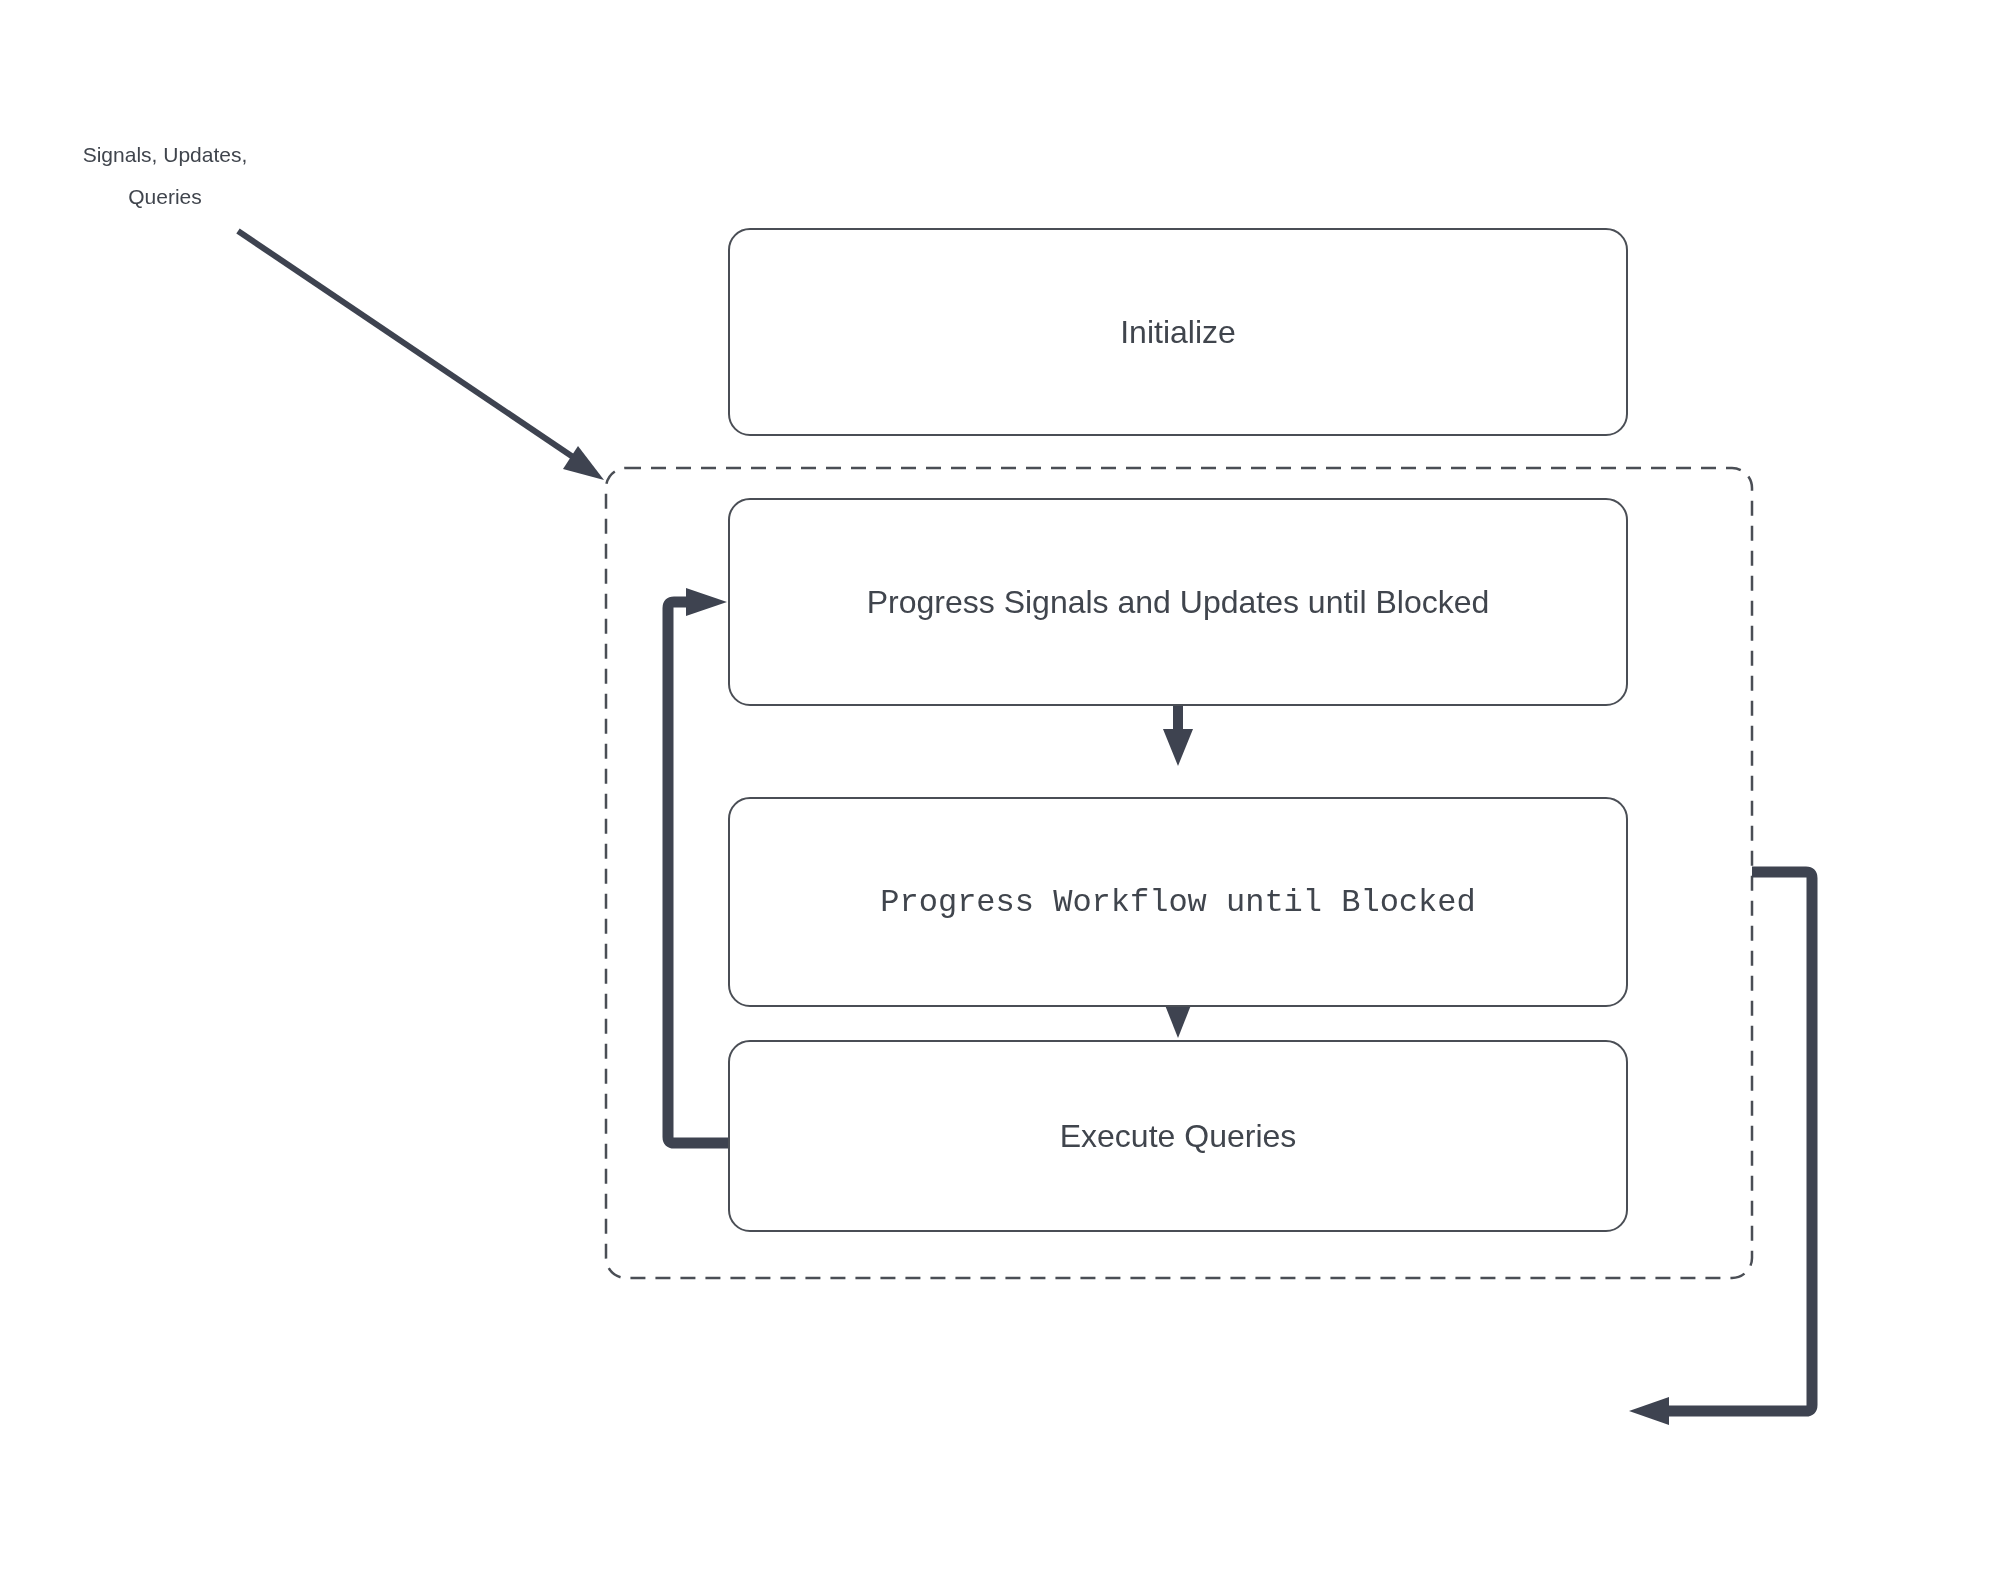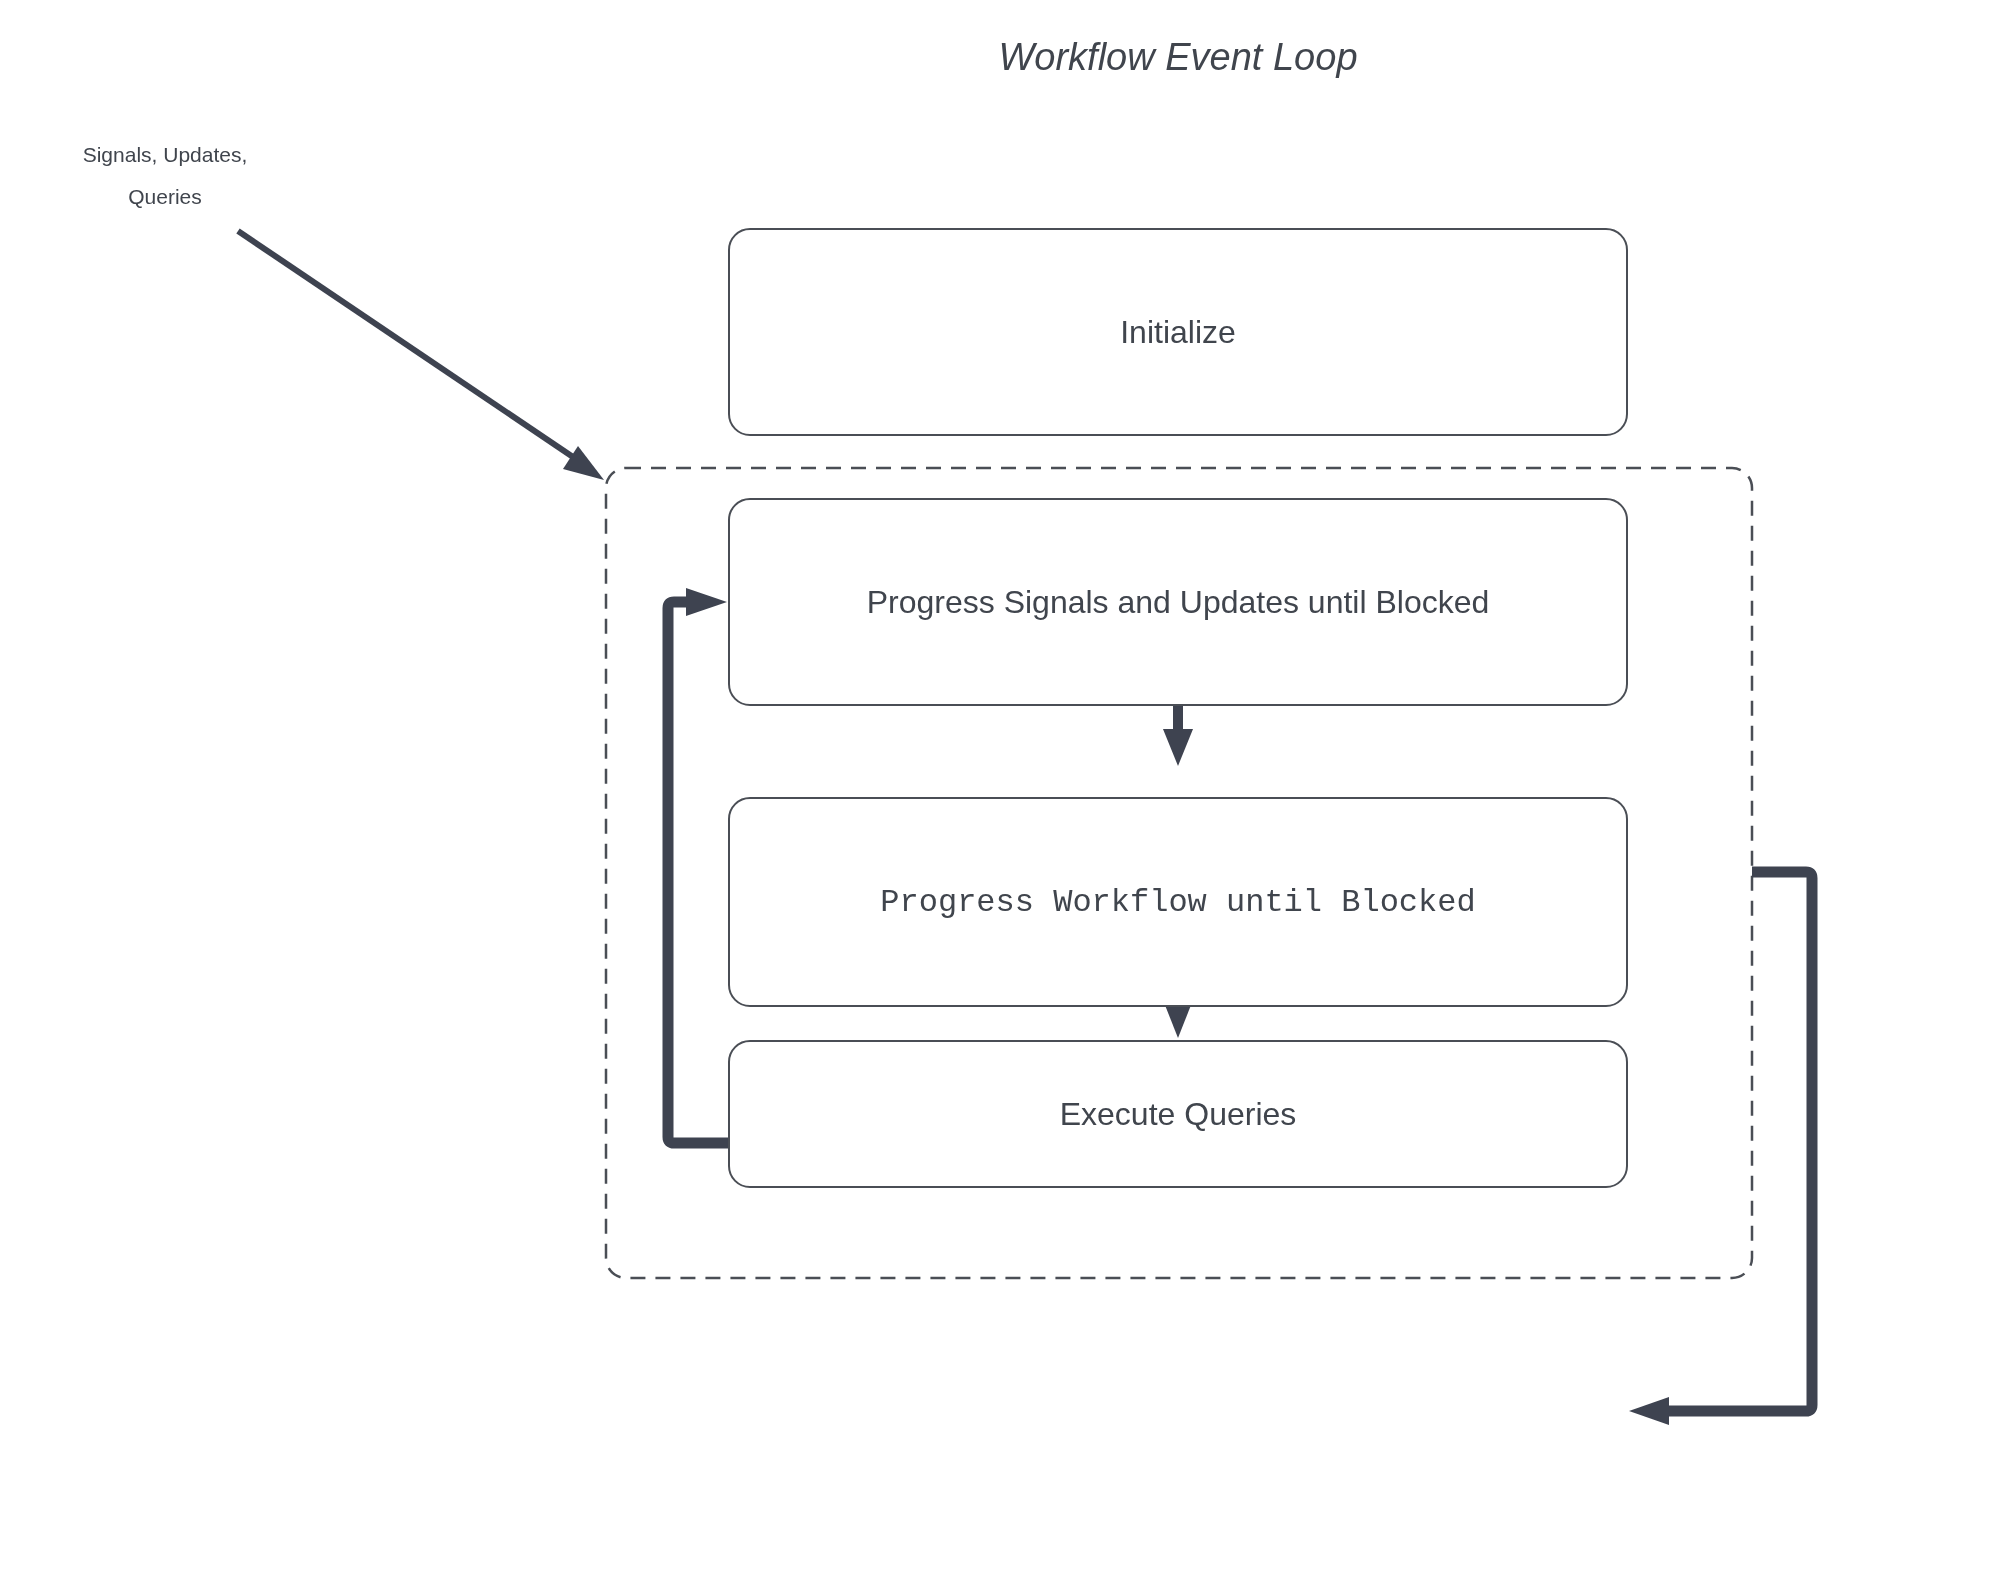--- a/index.html
+++ b/index.html
@@ -64,21 +64,21 @@
     align-items:center;
     justify-content:center;
     text-align:center;
     font-size:32px;
     color:var(--text);
     z-index:2;
   }
   .node-initialize       {top:228px; height:208px;}
   .node-progress-signals {top:498px; height:208px;}
   .node-progress-workflow{top:797px; height:210px;font-family:Liberation Mono, monospace;}
-  .node-execute-queries  {top:1040px; height:148px;}
+  .node-execute-queries  {top:1040px; height:192px;}
   .node-complete         {top:1307px; height:211px;}
   .diagram-title{
     position:absolute;
     left:728px;
     width:900px;
     top:36px;
     text-align:center;
     font-size:38px;
     font-style:italic;
     color:var(--text);
@@ -127,21 +127,20 @@
       <path class="thick" d="M 728 1143 L 674 1143 Q 668 1143 668 1137 L 668 608 Q 668 602 674 602 L 686 602"></path>
       <polygon class="head" points="727,602 686,588 686,616"></polygon>
     </g>
 
     <g>
       <path class="thick" d="M 1752 872 L 1806 872 Q 1812 872 1812 878 L 1812 1405 Q 1812 1411 1806 1411 L 1669 1411"></path>
       <polygon class="head" points="1629,1411 1669,1397 1669,1425"></polygon>
     </g>
   </svg>
 
-  <div class="diagram-title">Workflow Event Loop</div>
 
   <div class="annotation">Signals, Updates,
 Queries</div>
 
   <div class="node node-initialize">
     <span>Initialize</span>
   </div>
 
   <div class="node node-progress-signals">
     <span>Progress Signals and Updates until Blocked</span>

